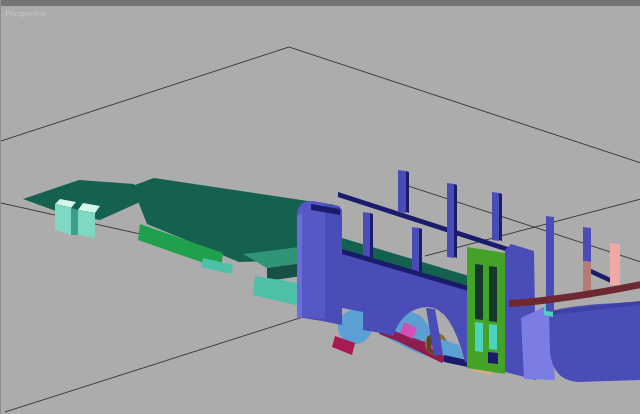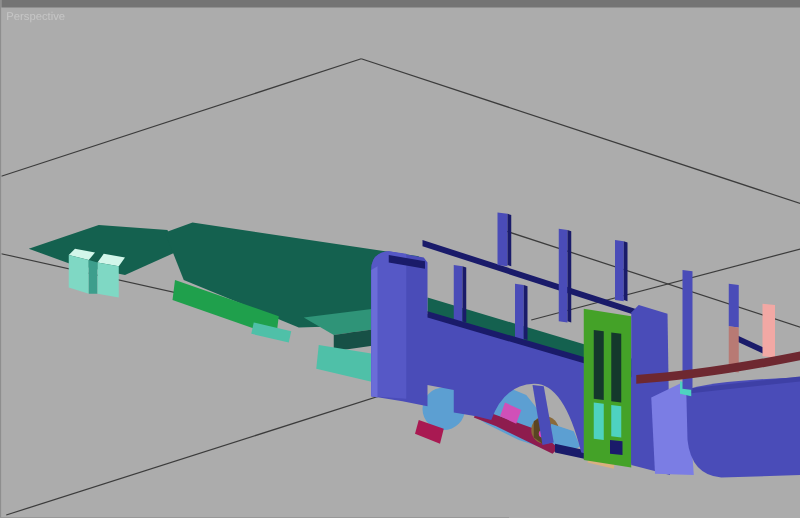--- a/index.html
+++ b/index.html
@@ -1,18 +1,18 @@
 <!DOCTYPE html>
 <html><head>
 <meta charset="utf-8">
 <style>
   html,body{margin:0;padding:0;background:#888;}
   #viewport{
     position:relative;width:640px;height:414px;overflow:hidden;
-    font-family:Liberation Sans, sans-serif;
+    font-family:Liberation Serif, serif;
     border-left:1px solid #8E8E8E;box-sizing:border-box;
   }
   #titlebar{
     position:absolute;left:0;top:0;width:100%;height:6px;z-index:3;
   }
   #vp-label{
     position:absolute;left:4px;top:8px;z-index:3;
     font-size:9px;line-height:10px;letter-spacing:0px;
   }
   #scene{position:absolute;left:0;top:0;z-index:1;}

